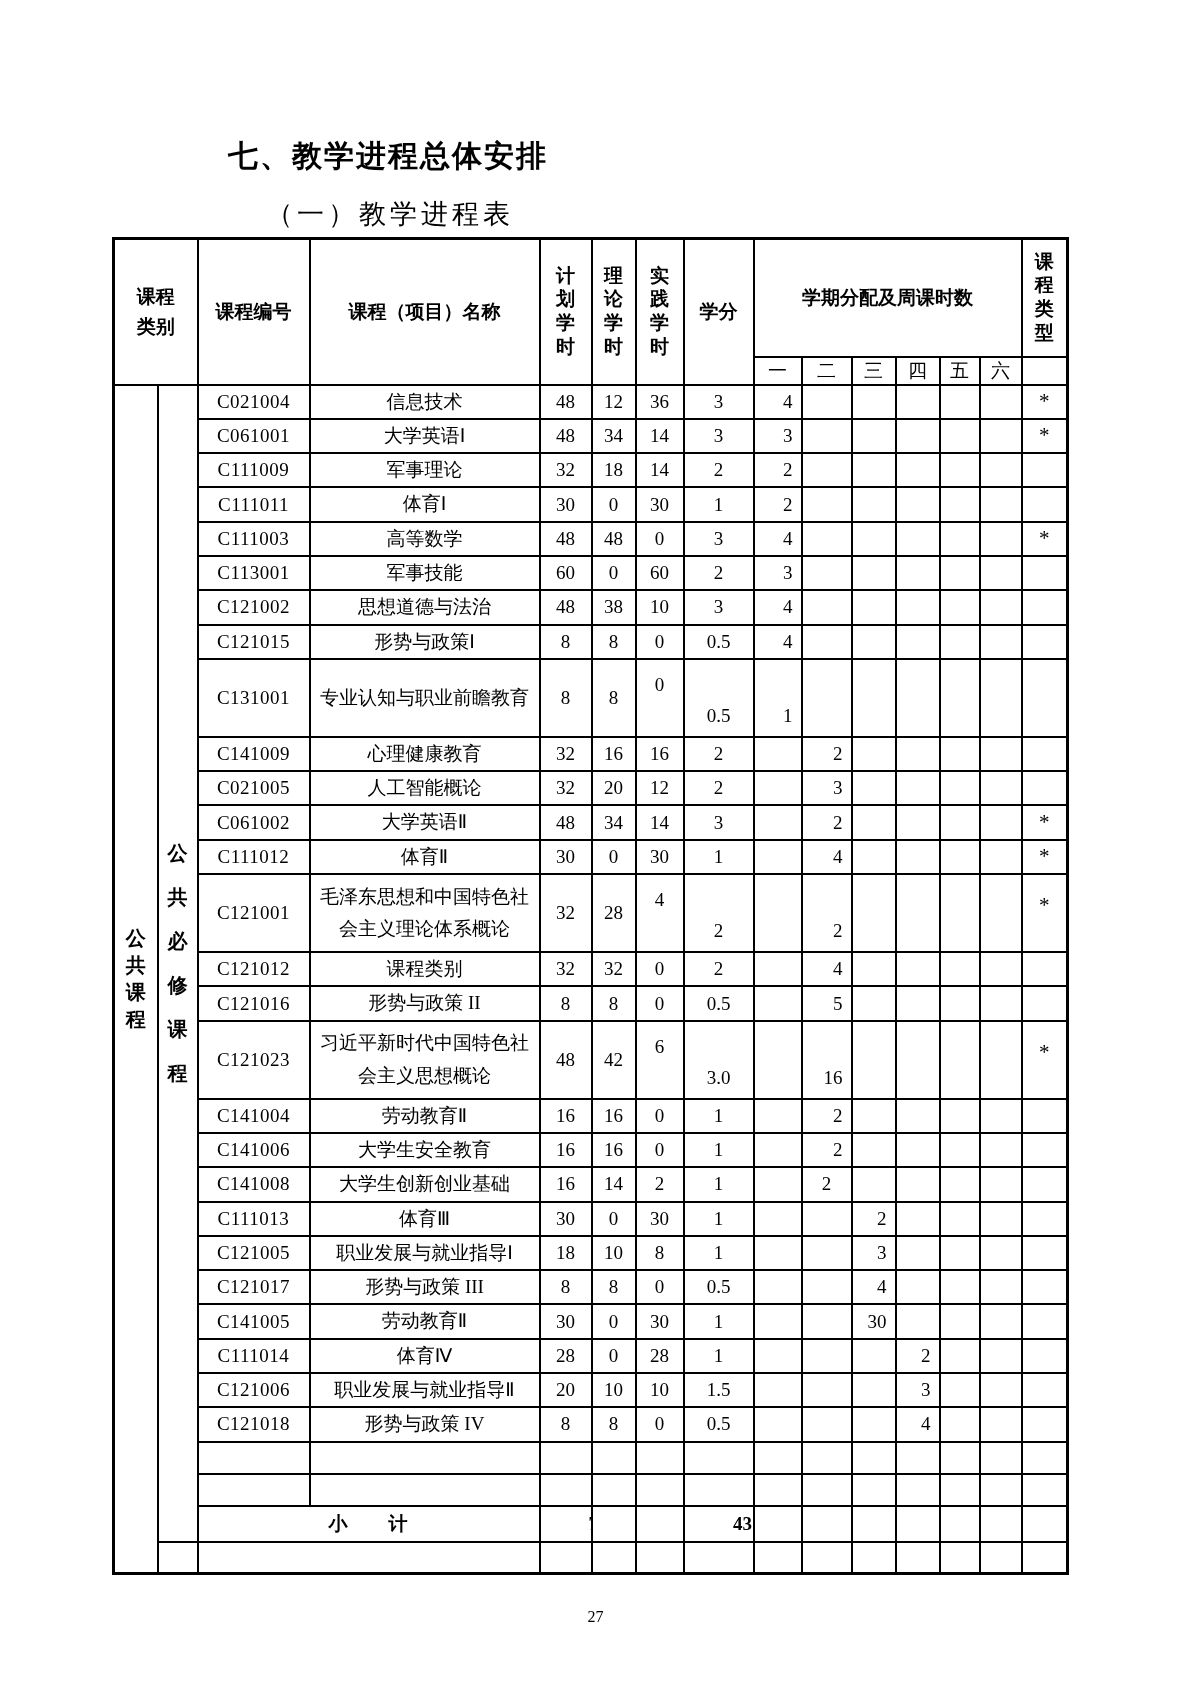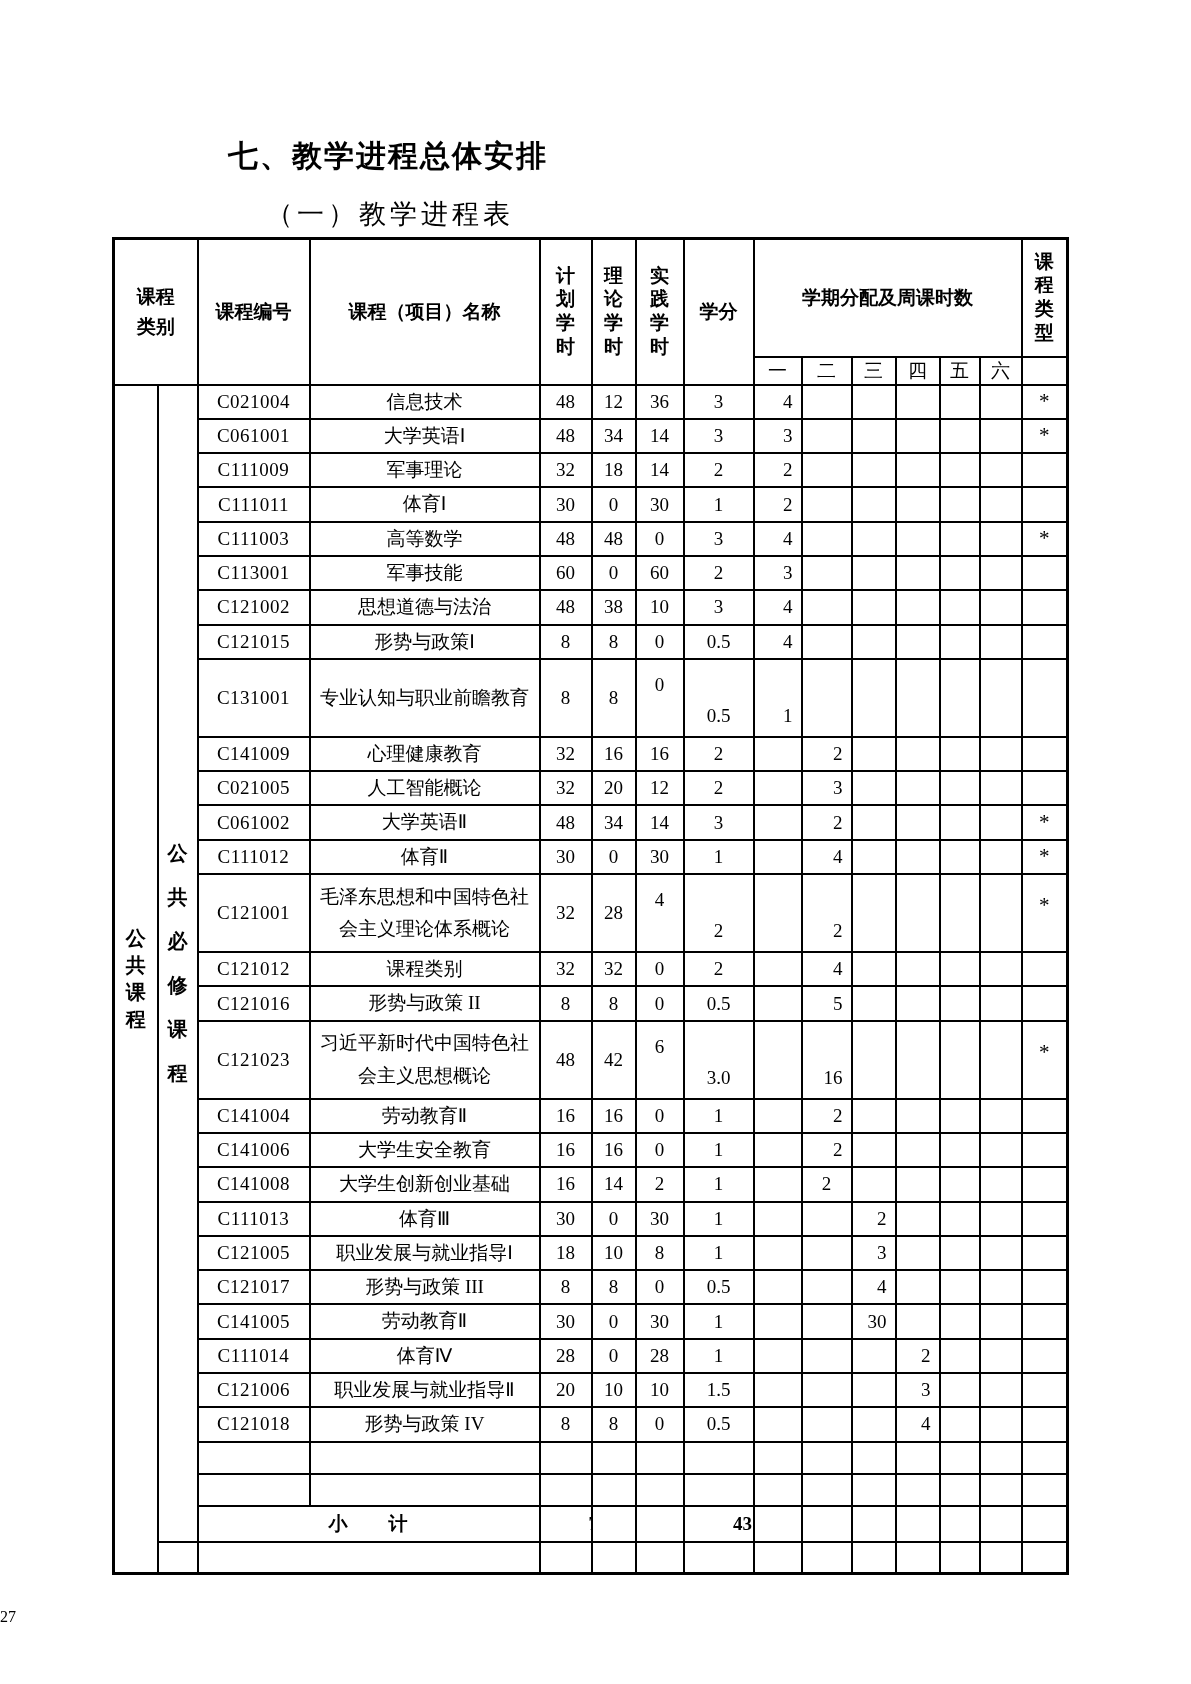--- a/index.html
+++ b/index.html
@@ -39,21 +39,21 @@
   tr.tall td.practice {vertical-align:top; padding-top:14px;}
   tr.tall td.credit, tr.tall td.sem {vertical-align:bottom; padding-bottom:9px;}
   tr.tall td.type {vertical-align:top; padding-top:18px;}
   .vchar {display:block; line-height:1.2; text-align:center; margin:1px 0;}
   th.cat-outer, th.cat-inner {font-family:"Liberation Sans", sans-serif; font-weight:bold; font-size:20px;}
   th.cat-outer .vchar {margin:3px 0;}
   th.cat-inner .vchar {margin:20px 0;}
   td.sublabel {font-family:"Liberation Sans", sans-serif; font-weight:bold; letter-spacing:1px;}
   td.subval {font-family:"Liberation Serif", serif; font-weight:bold;padding-left:48px;}
   .pagenum {
-    position:absolute; left:0; right:0; top:1608px; text-align:left;
+    position:absolute; left:0; right:0; top:1608px; text-align:center;
     font-size:16px; font-family:"Liberation Serif", serif;
   }
 </style>
 </head>
 <body>
 
 <div class="page">
 
   <div class="title">七、教学进程总体安排</div>
   <div class="subtitle">（一）教学进程表</div>

